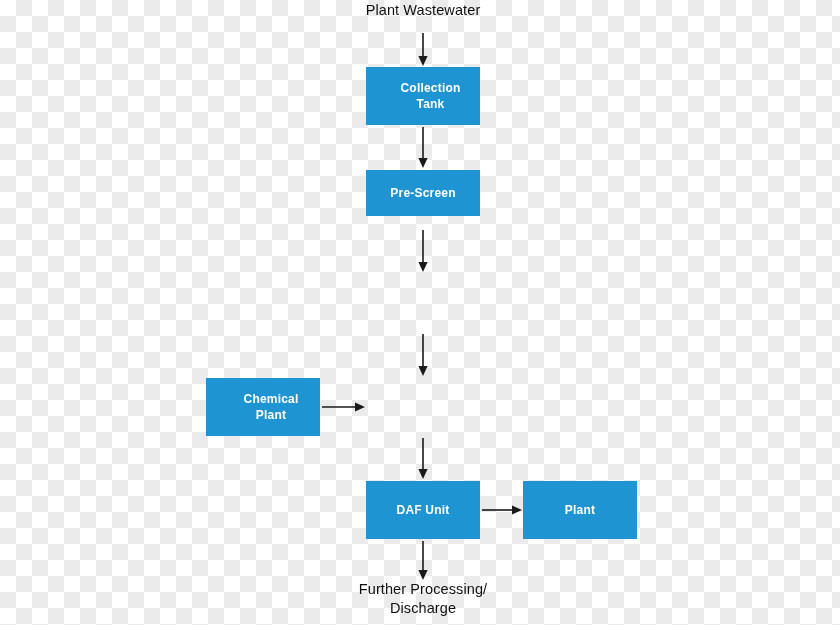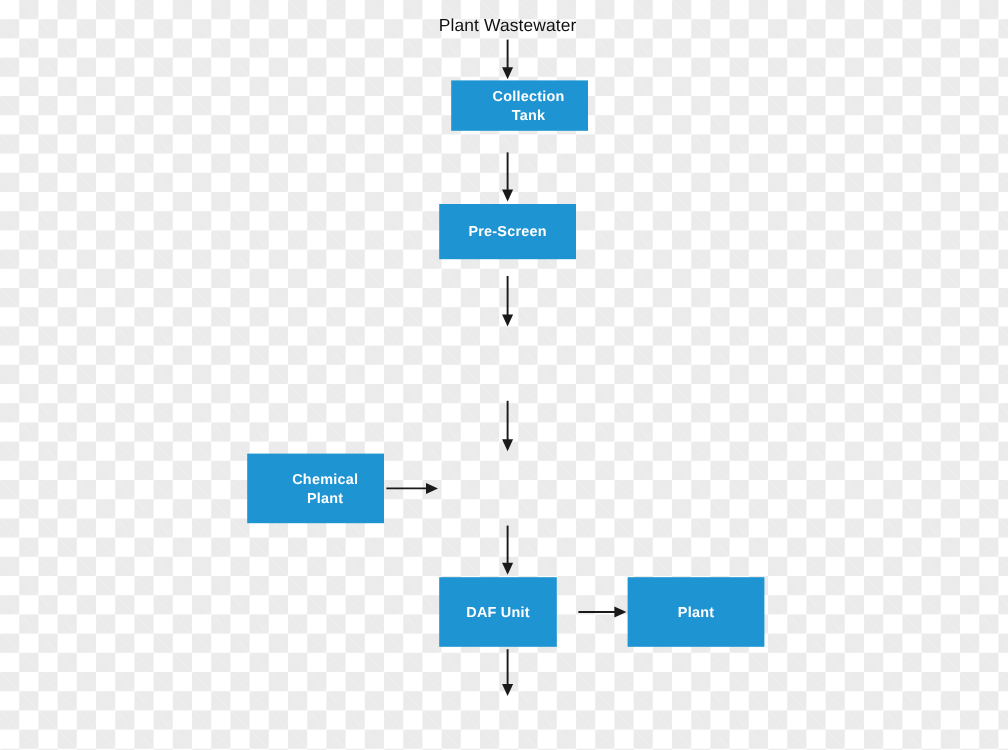--- a/index.html
+++ b/index.html
@@ -56,30 +56,30 @@
   .arrow {
     position: absolute;
   }
   .arrow svg { display: block; overflow: visible; }
 </style>
 </head>
 <body>
 
 <div id="canvas">
 
-  <div class="label" style="left:330px; top:13px; width:186px;">Plant Wastewater</div>
+  <div class="label" style="left:330px; top:1px; width:186px;">Plant Wastewater</div>
 
   <div class="arrow" style="left:415px; top:33px; width:16px; height:34px;">
     <svg width="16" height="34" viewBox="0 0 16 34">
       <line x1="8" y1="0" x2="8" y2="26" stroke="#1a1a1a" stroke-width="1.6"></line>
       <polygon points="8,33 3.4,23 12.6,23" fill="#1a1a1a"></polygon>
     </svg>
   </div>
 
-  <div class="node" style="left:376px; top:67px; width:114px; height:42px;padding-left:15px;">
+  <div class="node" style="left:366px; top:67px; width:114px; height:58px;padding-left:15px;">
     <div>
       <span>Collection</span>
       <span>Tank</span>
     </div>
   </div>
 
   <div class="arrow" style="left:415px; top:127px; width:16px; height:42px;">
     <svg width="16" height="42" viewBox="0 0 16 42">
       <line x1="8" y1="0" x2="8" y2="33" stroke="#1a1a1a" stroke-width="1.6"></line>
       <polygon points="8,41 3.4,31 12.6,31" fill="#1a1a1a"></polygon>
@@ -122,21 +122,21 @@
   </div>
 
 
   <div class="arrow" style="left:415px; top:438px; width:16px; height:42px;">
     <svg width="16" height="42" viewBox="0 0 16 42">
       <line x1="8" y1="0" x2="8" y2="33" stroke="#1a1a1a" stroke-width="1.6"></line>
       <polygon points="8,41 3.4,31 12.6,31" fill="#1a1a1a"></polygon>
     </svg>
   </div>
 
-  <div class="node" style="left:366px; top:481px; width:98px; height:58px;">
+  <div class="node" style="left:366px; top:481px; width:114px; height:58px;">
     <div>
       <span>DAF Unit</span>
     </div>
   </div>
 
   <div class="arrow" style="left:482px; top:502px; width:41px; height:16px;">
     <svg width="41" height="16" viewBox="0 0 41 16">
       <line x1="0" y1="8" x2="31" y2="8" stroke="#1a1a1a" stroke-width="1.6"></line>
       <polygon points="40,8 30,3.4 30,12.6" fill="#1a1a1a"></polygon>
     </svg>
@@ -148,14 +148,16 @@
     </div>
   </div>
 
   <div class="arrow" style="left:415px; top:541px; width:16px; height:40px;">
     <svg width="16" height="40" viewBox="0 0 16 40">
       <line x1="8" y1="0" x2="8" y2="31" stroke="#1a1a1a" stroke-width="1.6"></line>
       <polygon points="8,39 3.4,29 12.6,29" fill="#1a1a1a"></polygon>
     </svg>
   </div>
 
+  <div class="label" style="left:323px; top:580px; width:200px;">Further Processing/
+Discharge</div>
 
 </div>
 
 </body></html>

